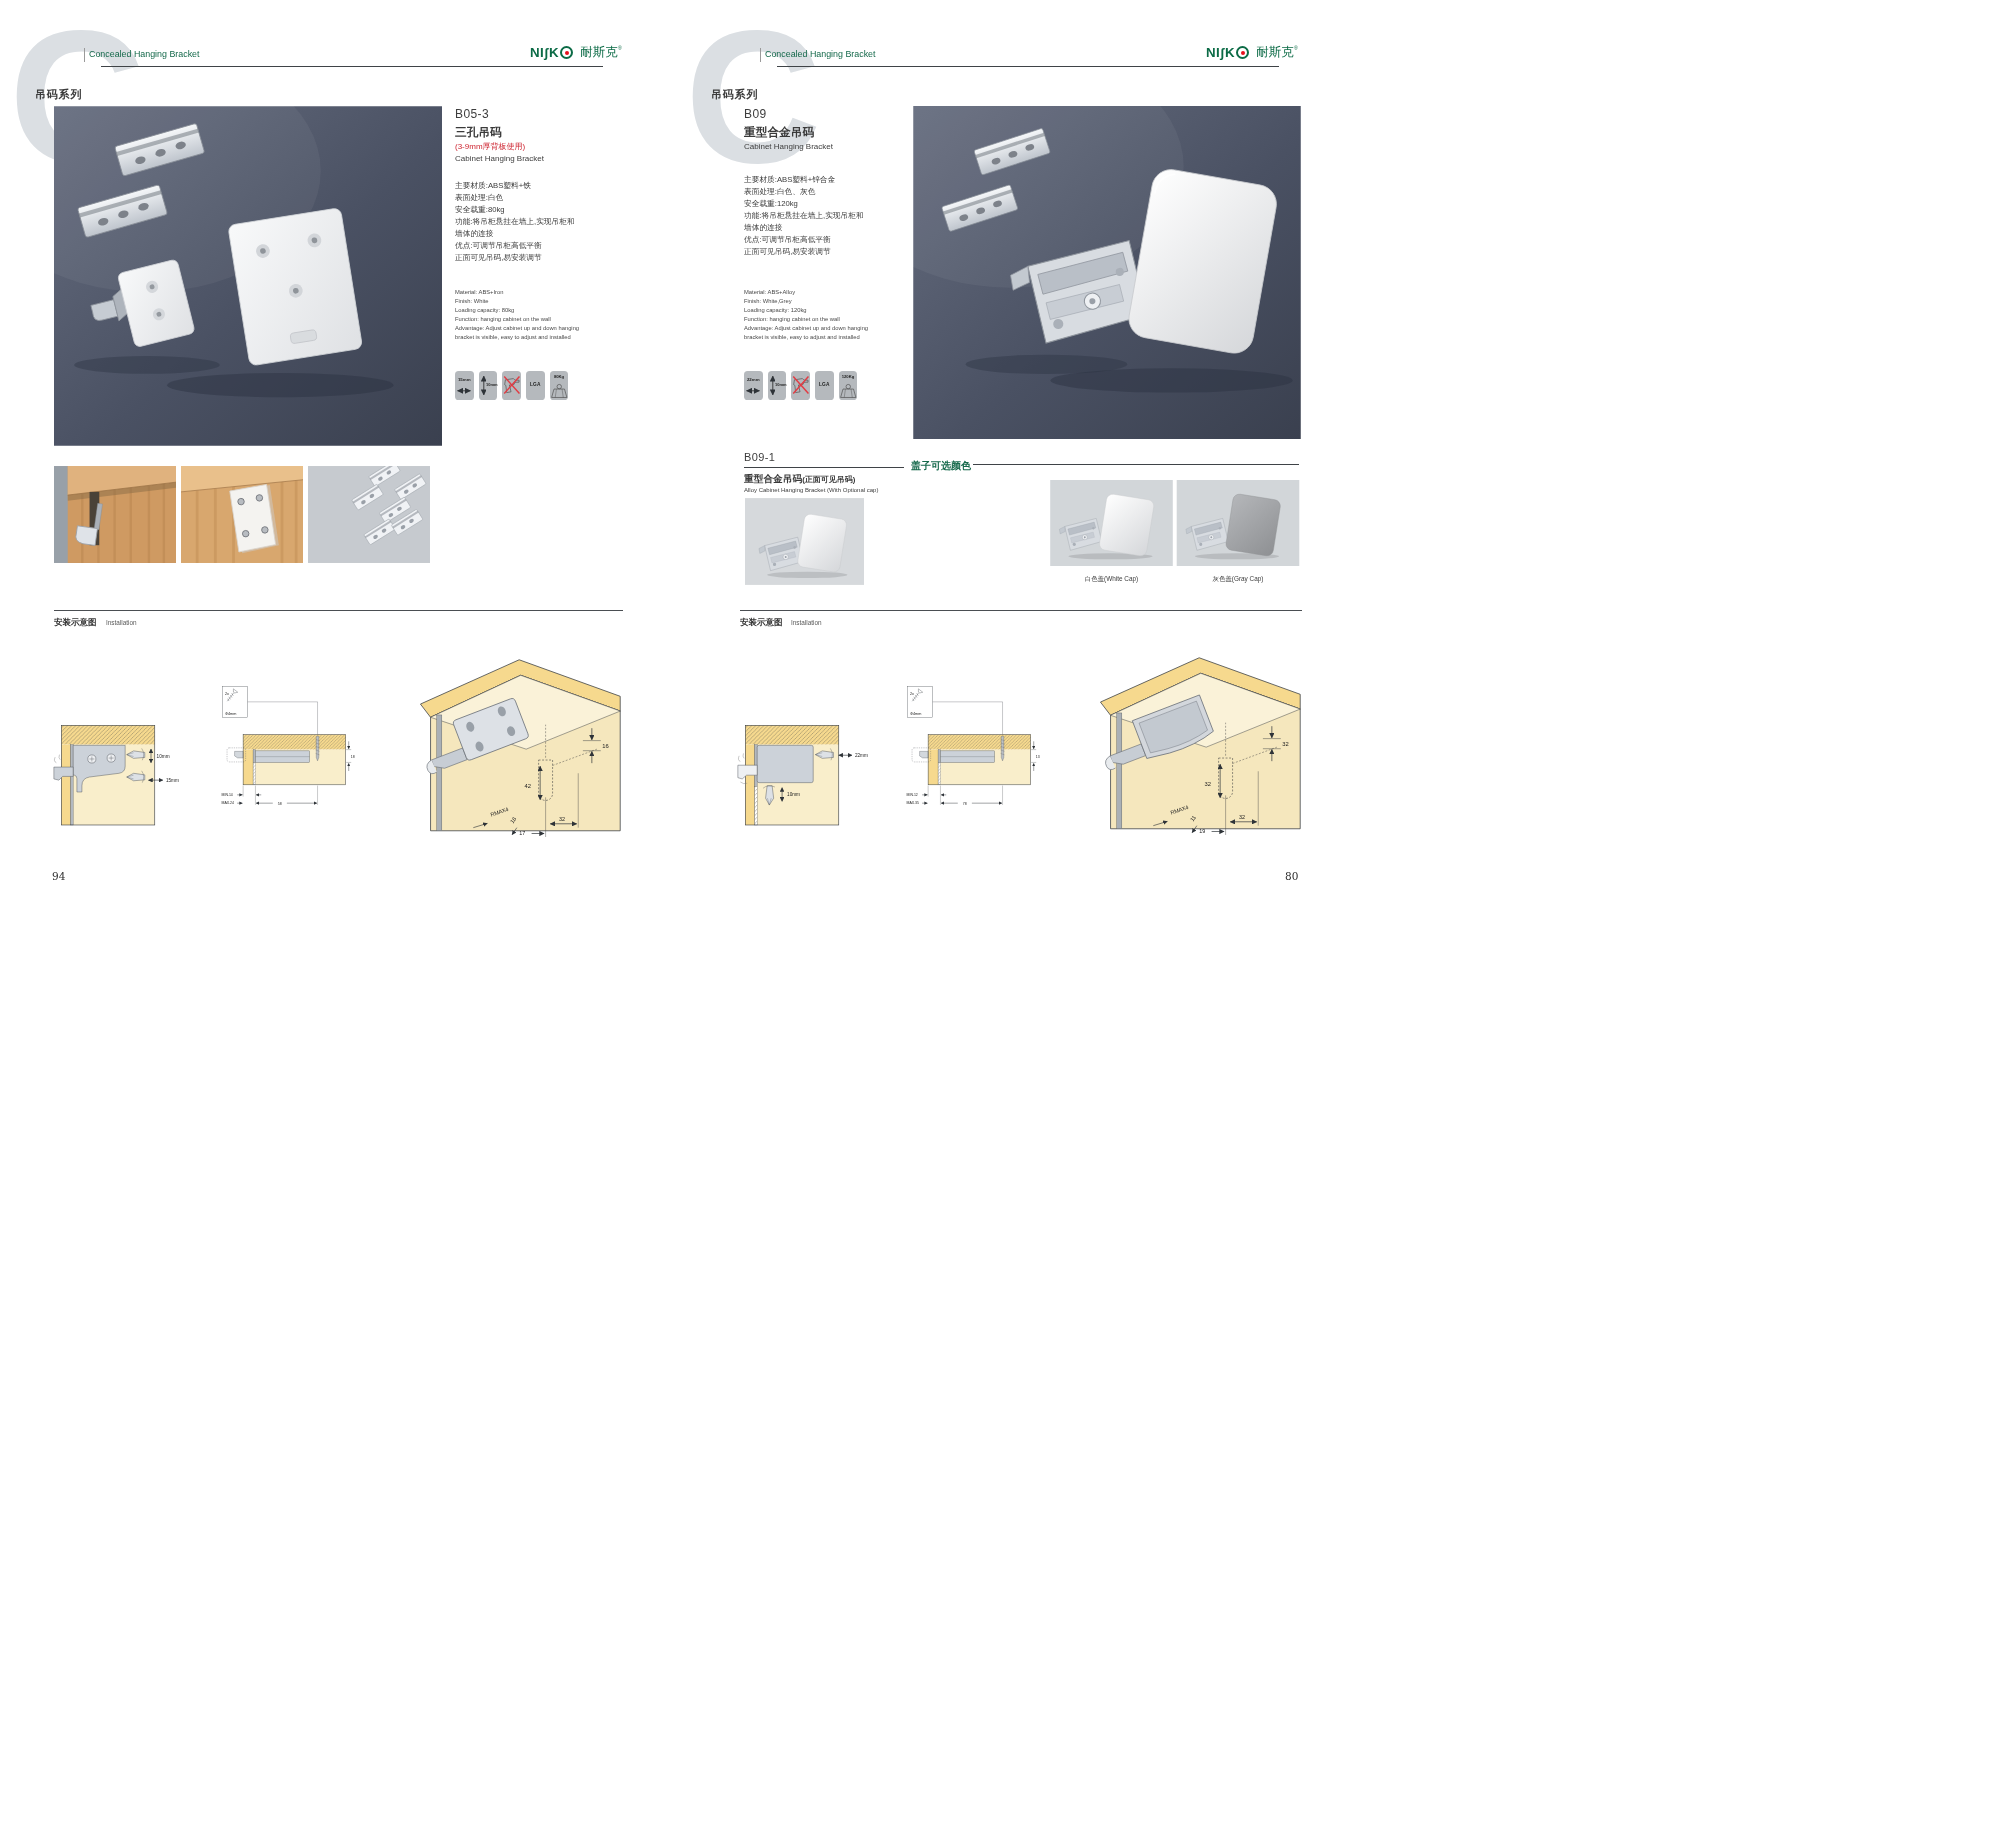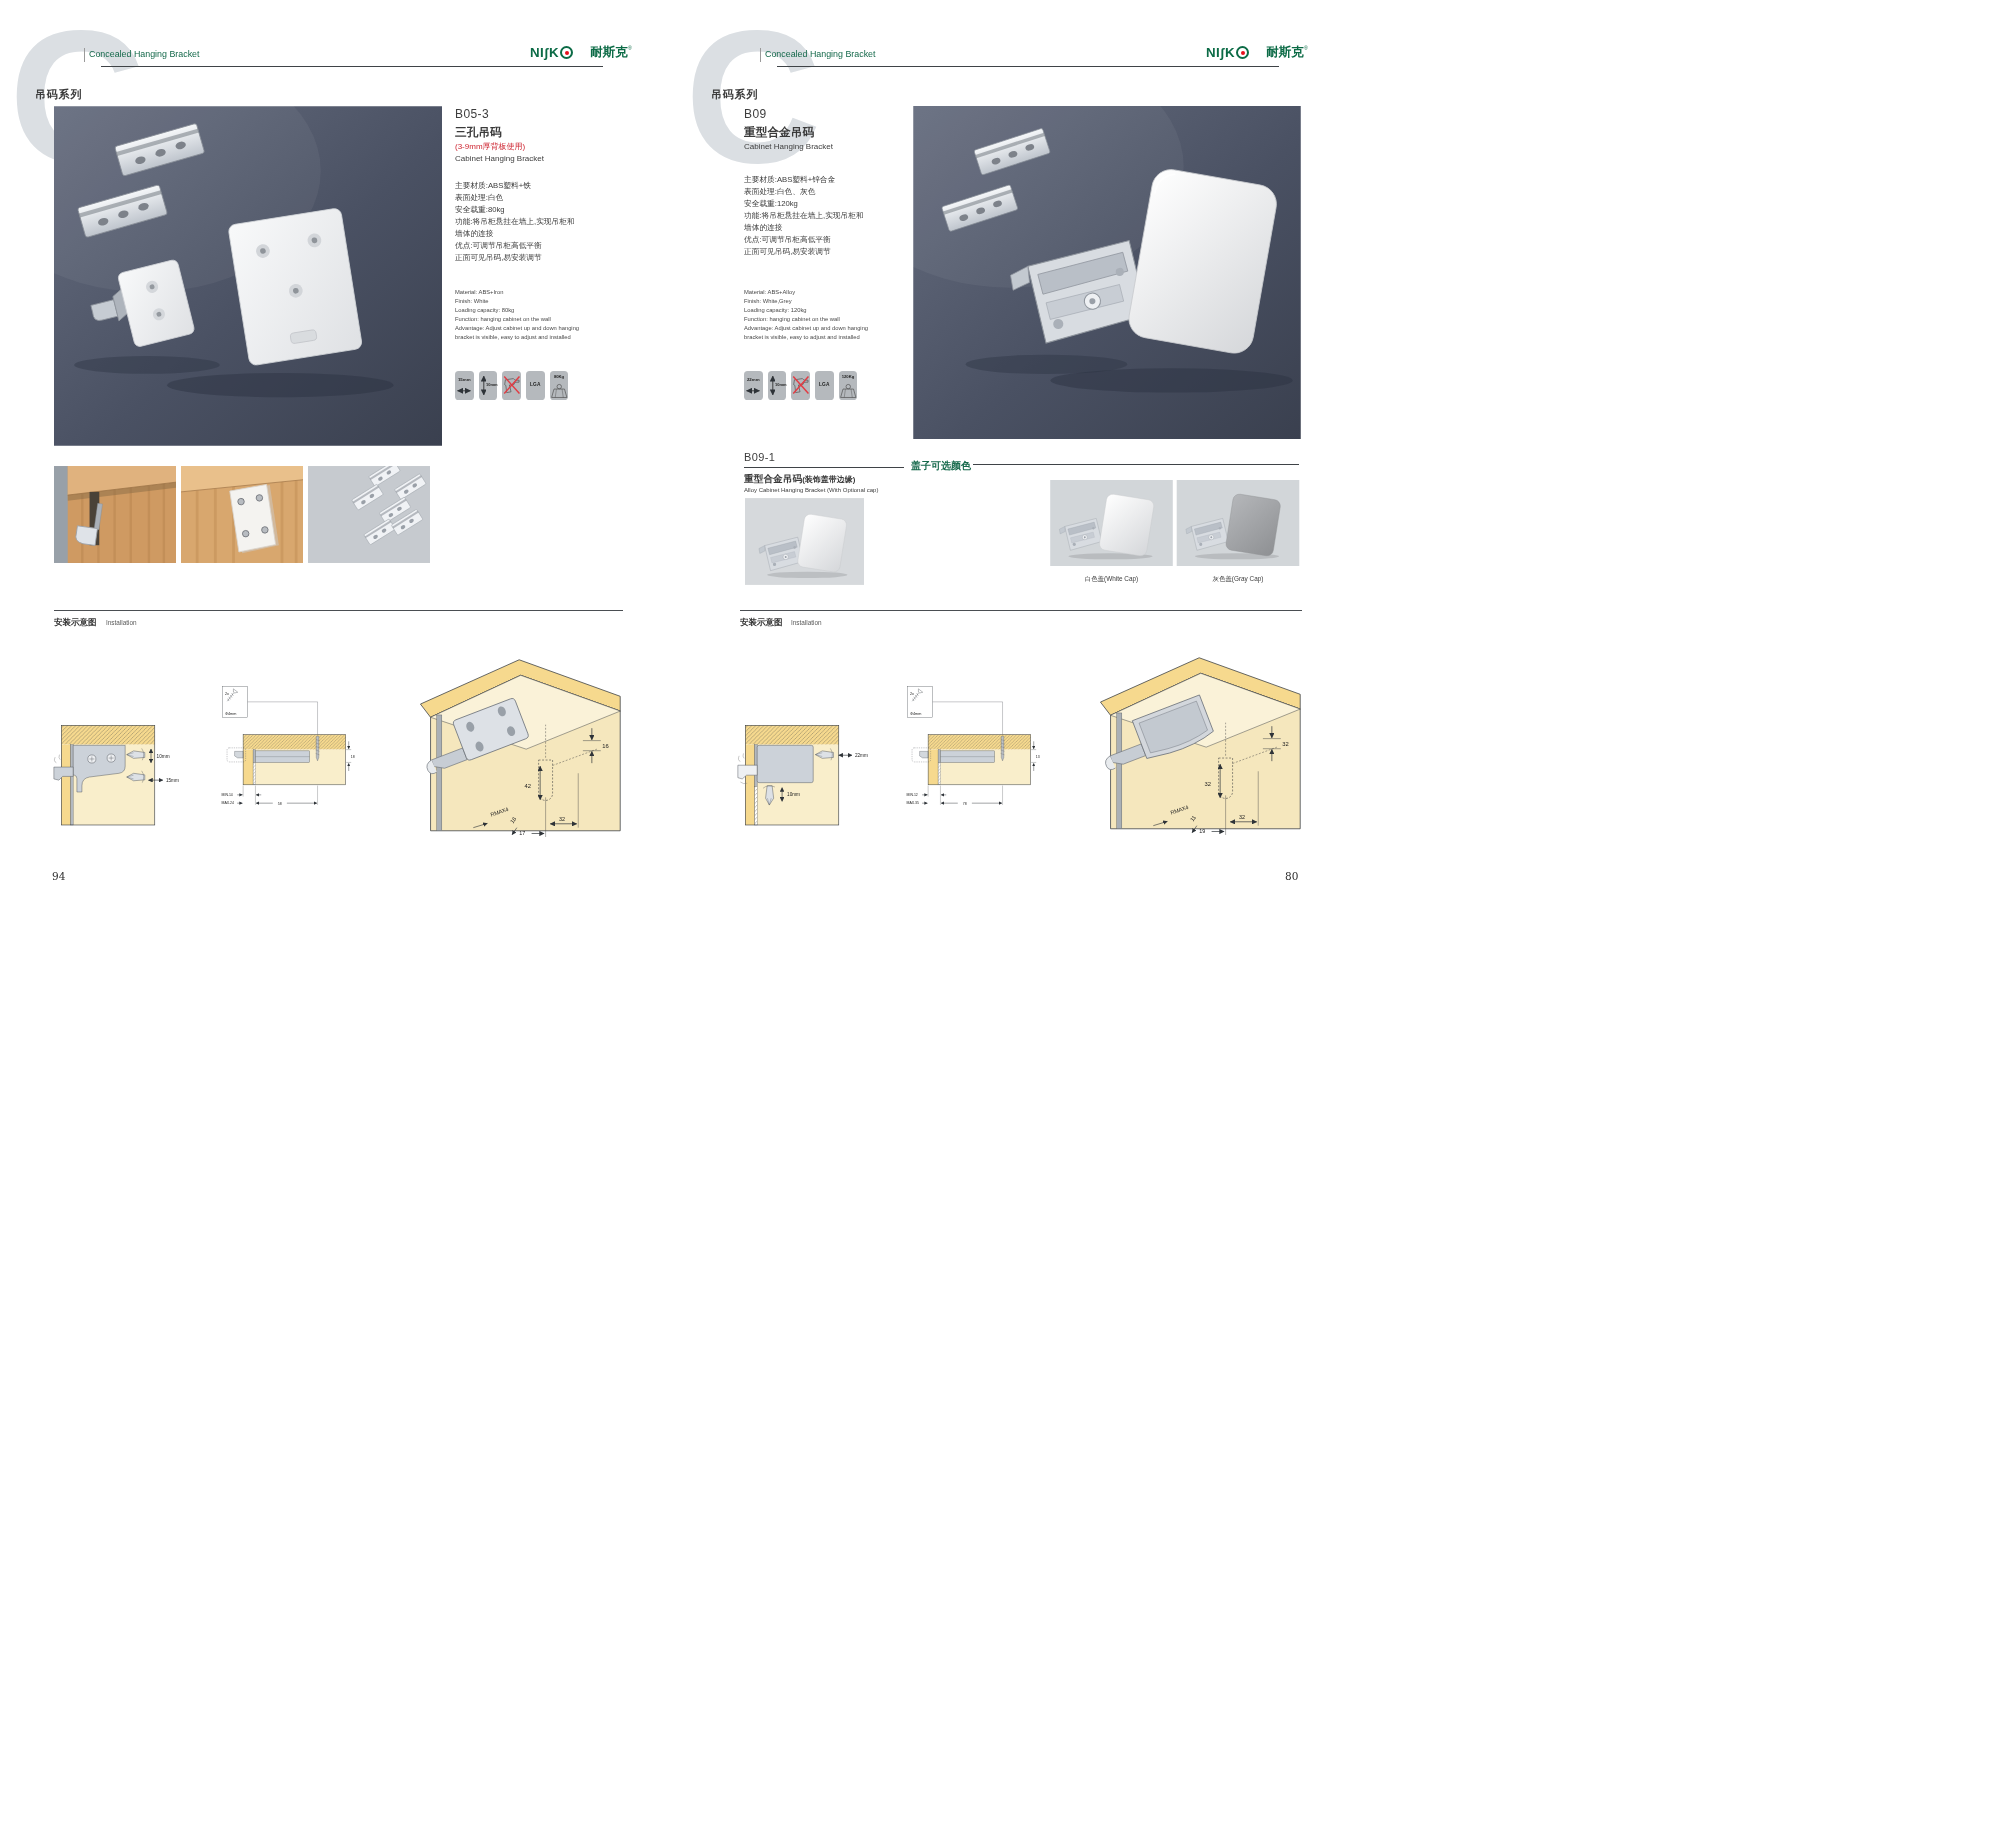--- a/index.html
+++ b/index.html
@@ -11,21 +11,21 @@
   .wm{position:absolute;left:8.9px;top:2.4px;font-size:189px;line-height:1;font-weight:bold;color:#dbdfe3;}
   .hcn{position:absolute;left:35px;top:47px;font-size:11px;font-weight:bold;color:#3c3c3c;letter-spacing:0.8px;margin-top:40px;}
   .hdiv{position:absolute;left:84px;top:48px;width:0.8px;height:13.7px;background:#9a9a9a;}
   .hen{position:absolute;left:89px;top:49px;font-size:8.9px;font-weight:500;color:#15694b;}
   .hrule{position:absolute;left:101px;top:66px;width:502px;height:1.2px;background:#3f4347;}
   .logo{position:absolute;left:513px;top:44px;display:flex;align-items:center;color:#0c6b46;padding-left:17px;}
   .logo .lat{font-size:13.3px;font-weight:bold;letter-spacing:0.4px;}
   .logo-o{display:inline-block;width:9.7px;height:9.7px;border:2.8px solid #0c6b46;border-radius:50%;position:relative;margin:0 0.8px;}
   .logo-o::after{content:"";position:absolute;width:4px;height:4px;background:#e8101c;border-radius:50%;
                  left:50%;top:50%;transform:translate(-50%,-50%);}
-  .logo .lcn{font-size:12.5px;font-weight:bold;margin-left:16px;}
+  .logo .lcn{font-size:12.5px;font-weight:normal;margin-left:6px;}
   .logo .reg{font-size:5.2px;position:relative;top:-4.4px;margin-left:0.4px;}
   
   .pcode{position:absolute;font-size:12px;font-weight:500;color:#3d3d3d;letter-spacing:0.4px;text-align:right;}
   .pnamecn{position:absolute;font-size:11.7px;font-weight:bold;color:#3a3a3a;}
   .pnote{position:absolute;font-size:8px;font-weight:500;color:#ce2531;}
   .pnameen{position:absolute;font-size:8px;color:#3d3d3d;}
   .speccn{position:absolute;font-size:7.7px;line-height:12px;color:#3b3b3b;}
   .specen{position:absolute;font-size:5.8px;line-height:9px;color:#4a4a4a;}
   .badges{position:absolute;display:flex;gap:5.2px;}
   .badge{position:relative;width:18.5px;height:29px;background:#b5b9bd;border-radius:3.6px;flex:none;}
@@ -491,21 +491,21 @@
         <g transform="translate(600,150) rotate(10)">
           <rect width="312" height="422" rx="48" fill="url(#gCW)" stroke="#c9cbce" stroke-width="2"></rect>
           <path d="M52,10 q-42,12 -42,56" stroke="#ffffff" stroke-width="4" fill="none" opacity="0.7"></path>
         </g>
       </svg>
     </div>
 
     <div class="pcode" style="left:68px;top:451px;font-size:11px;">B09-1</div>
     <div class="subrule" style="left:68px;top:467px;width:160px;"></div>
     <div class="subname" style="left:68px;top:473px;">
-      <span>重型合金吊码</span><span class="sfx">(装饰盖带边缘)</span>
+      <span>重型合金吊码</span><span class="sfx">(正面可见吊码)</span>
     </div>
     <div class="suben" style="left:68px;top:487px;">Alloy Cabinet Hanging Bracket (With Optional cap)</div>
     <div class="photo" style="left:69px;top:498px;width:119px;height:87px;">
       <svg viewBox="0 0 592 432">
         <rect width="592" height="432" fill="#d6d9dc"></rect>
         <ellipse cx="310" cy="382" rx="200" ry="16" fill="#b1b4b7" opacity="0.7"></ellipse>
         <g transform="translate(95,212) rotate(-6) scale(0.82)">
             <use href="#alloyDef"></use>
           </g>
         <g transform="translate(300,76) rotate(9)">

